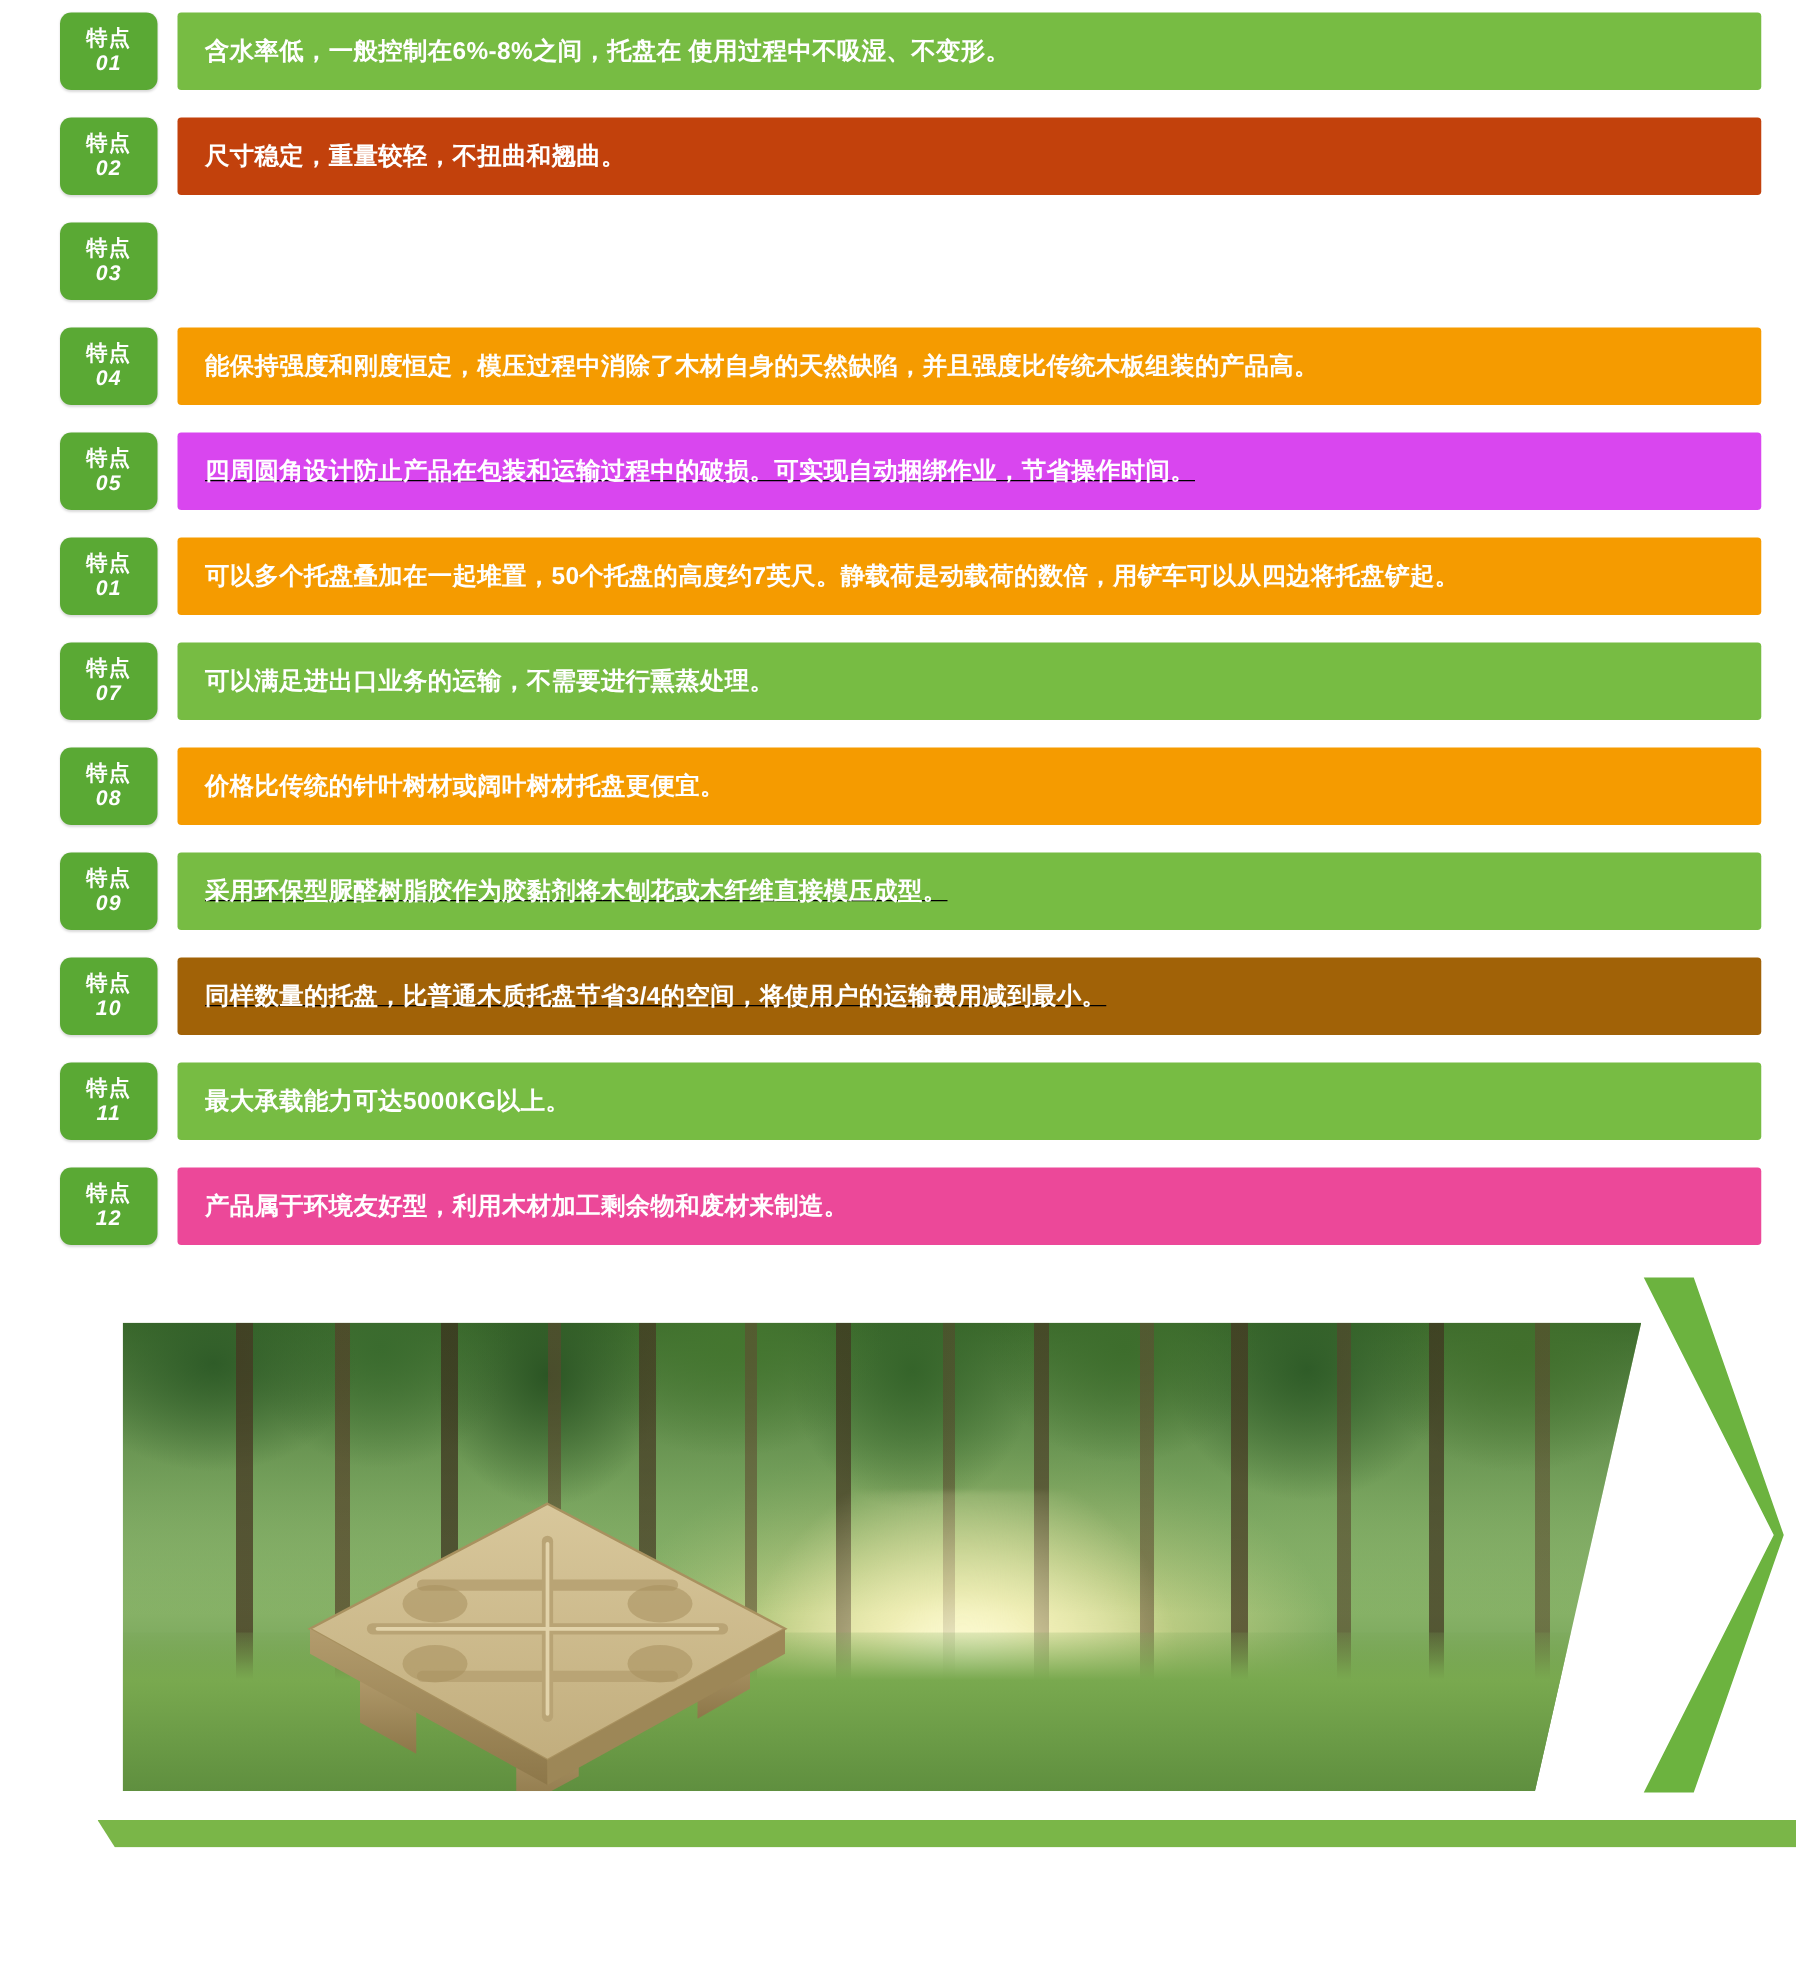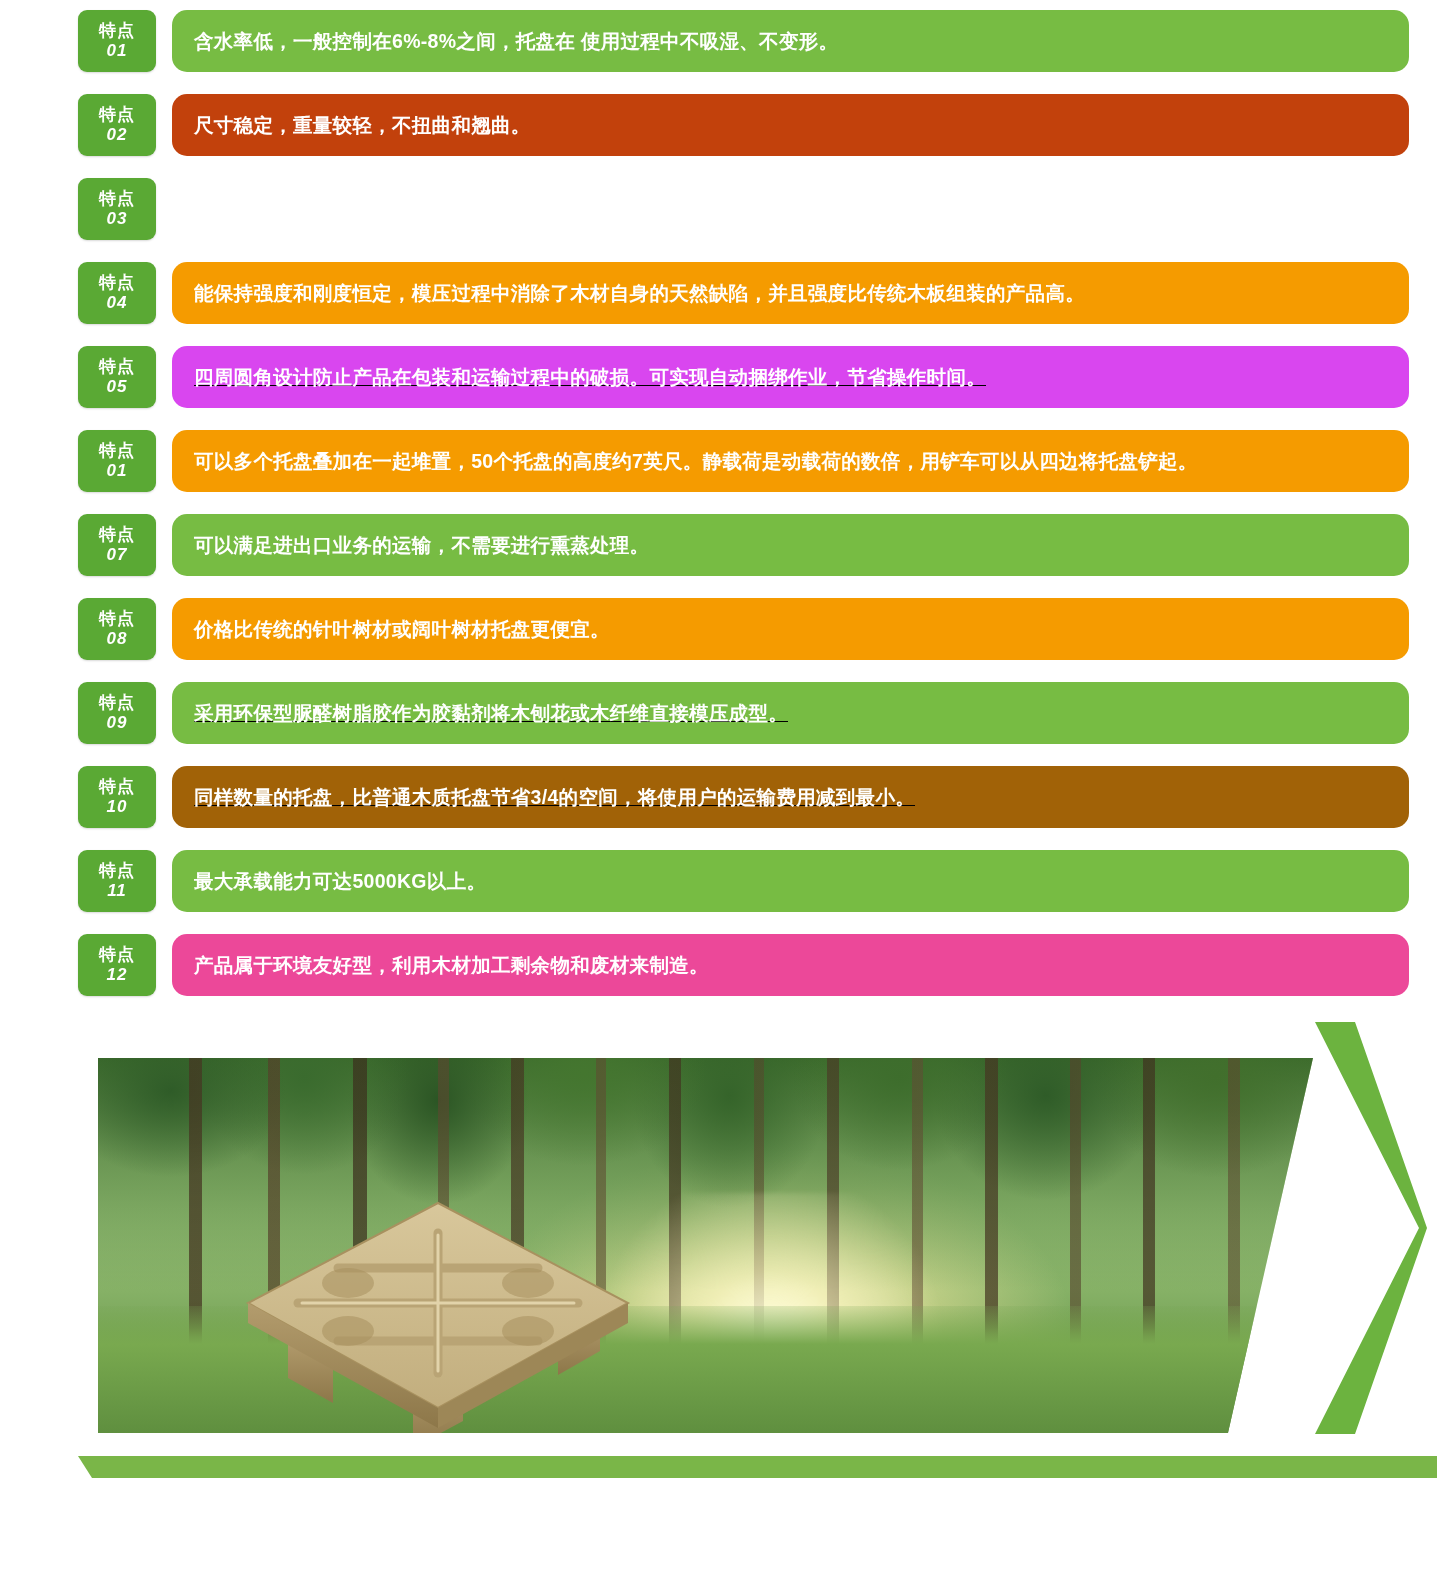--- a/index.html
+++ b/index.html
@@ -16,21 +16,21 @@
   }
 
   .feature-list {
     padding: 10px 0 0 0;
   }
 
   .feature-row {
     display: flex;
     align-items: stretch;
     margin: 0 0 22px 0;
-    padding-left: 78px;
+    padding-left: 48px;
     padding-right: 28px;
   }
 
   .badge {
     flex: 0 0 auto;
     width: 78px;
     min-height: 62px;
     border-radius: 9px;
     display: flex;
     flex-direction: column;
@@ -50,21 +50,21 @@
   .badge .badge-num {
     font-size: 17px;
     line-height: 20px;
     font-weight: 700;
     font-style: italic;
     letter-spacing: 1px;
   }
 
   .bar {
     flex: 1 1 auto;
-    border-radius: 15px;
+    border-radius: 3px;
     display: flex;
     align-items: center;
     padding: 14px 22px;
     min-height: 34px;
     box-sizing: border-box;
   }
   .bar-text {
     color: #ffffff;
     font-size: 19.5px;
     line-height: 32px;

